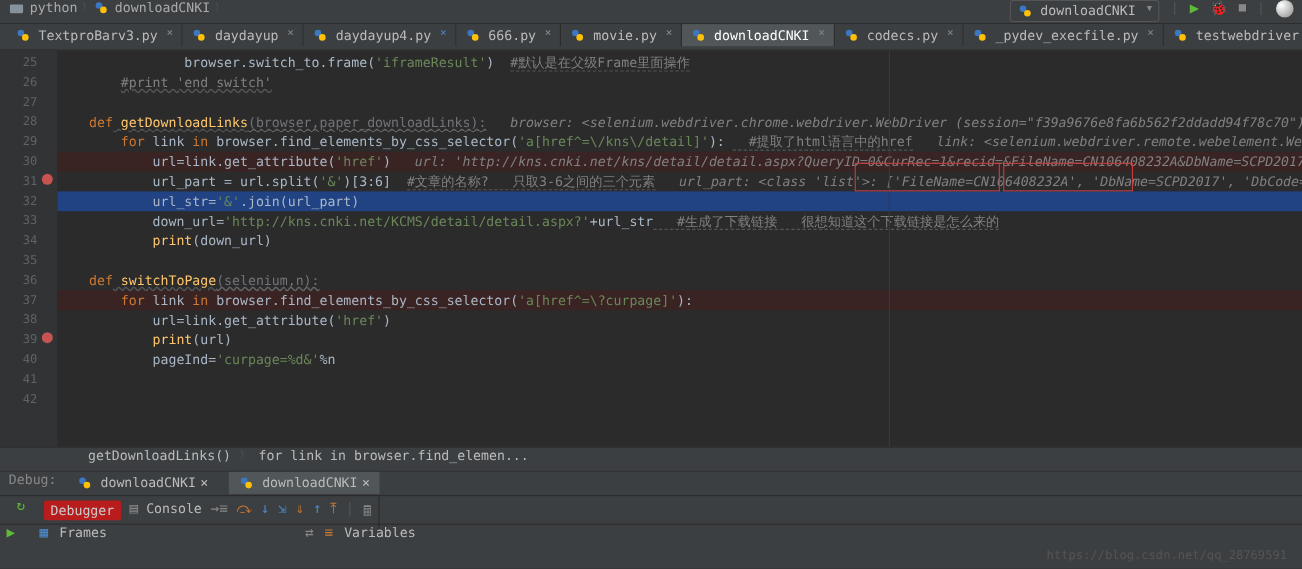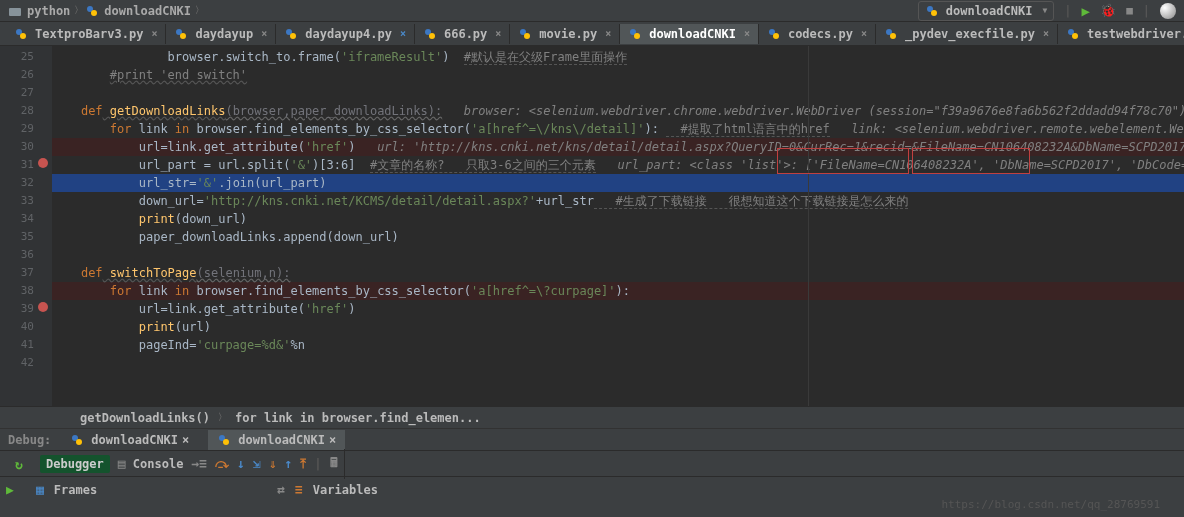--- a/index.html
+++ b/index.html
@@ -1,17 +1,17 @@
 <!DOCTYPE html>
 <html><head>
 <meta charset="utf-8">
 <style>
 * { margin:0; padding:0; box-sizing:border-box; font-family:'Segoe UI',Consolas,monospace; font-size:12px; }
 body { width:1184px; height:517px; background:#3c3f41; color:#bbb; overflow:hidden; position:relative; }
-.row { display:flex; align-items:center;font-weight:bold; }
+.row { display:flex; align-items:flex-start; }
 .topbar { height:22px; background:#3c3f41; padding:0 8px; justify-content:space-between; border-bottom:1px solid #2b2b2b; }
 .crumb { color:#aaa; }
 .crumb span { margin:0 2px; }
 .chev { color:#666; margin:0 4px; font-size:9px;}
 .right-tools { gap:10px; }
 .run-combo { border:1px solid #555; padding:2px 6px; border-radius:3px; background:#3c3f41; gap:4px;}
 .tri-down { font-size:8px; color:#888; margin-left:6px;}
 .play { color:#5fba3a; font-size:14px;}
 .bug { color:#5fba3a; font-size:13px;}
 .stop { color:#888; font-size:11px;}
@@ -45,26 +45,26 @@
 .bread-fn { height:22px; background:#3c3f41; border-top:1px solid #2b2b2b; padding-left:80px; color:#bbb;}
 .bread-fn .sep { color:#666; margin:0 8px; font-size:9px;}
 
 .debug-bar { height:22px; background:#3c3f41; border-top:1px solid #323232; padding:0 8px; gap:10px;}
 .debug-bar .lbl { color:#888;}
 .dtab { padding:2px 8px; gap:4px; border:1px solid transparent;}
 .dtab.active { background:#515658;}
 
 .tool-row { height:26px; background:#3c3f41; border-top:1px solid #2b2b2b; padding-left:4px;}
 .toolbtns { padding:4px 6px; gap:8px; border-right:1px solid #2b2b2b;}
-.tbtn { background:#14532d; padding:2px 6px; border-radius:2px; color:#ccc;}
+.tbtn { background:#b91c1c; padding:2px 6px; border-radius:2px; color:#ccc;}
 .ticon { color:#888; font-size:13px;}
 .ticon.blue{color:#4a88c7;}
 .ticon.orange{color:#cc7832;}
 .frames { height:26px; background:#3c3f41; border-top:1px solid #2b2b2b; padding-left:36px; gap:10px;}
-.watermark{ position:absolute; right:24px; bottom:6px; color:#555; font-size:11px;}
+.watermark{ position:absolute; right:14px; bottom:6px; color:#555; font-size:11px;}
 svg.pyi { width:14px; height:14px; margin-right:3px;}
 </style>
 </head>
 <body>
 
 <div class="row topbar">
   <div class="row crumb">
     <svg class="pyi">
         <rect x="1" y="4" width="12" height="8" fill="#87939a" rx="1"></rect>
       </svg>
@@ -199,21 +199,20 @@
     <div class="cl">        <span>        browser.switch_to.frame(</span><span class="str">'iframeResult'</span><span>)  </span><span class="cmt dash">#默认是在父级Frame里面操作</span></div>
     <div class="cl">        <span class="cmt ul">#print 'end switch'</span></div>
     <div class="cl"></div>
     <div class="cl">    <span class="kw">def</span><span class="fn ul"> getDownloadLinks</span><span class="par">(browser,paper_downloadLinks):</span><span class="cmt-it">   browser: &lt;selenium.webdriver.chrome.webdriver.WebDriver (session="f39a9676e8fa6b562f2ddadd94f78c70")&gt;  paper_downloadLinks: &lt;class </span></div>
     <div class="cl">        <span class="kw">for</span><span> link </span><span class="kw">in</span><span> browser.find_elements_by_css_selector(</span><span class="str">'a[href^=\/kns\/detail]'</span><span>): </span><span class="cmt dash">  #提取了html语言中的href</span><span class="cmt-it">   link: &lt;selenium.webdriver.remote.webelement.WebElement (session="f39a9676e8</span></div>
     <div class="cl bp-line">            <span>url=link.get_attribute(</span><span class="str">'href'</span><span>)</span><span class="cmt-it">   url: 'http://kns.cnki.net/kns/detail/detail.aspx?QueryID=0&amp;CurRec=1&amp;recid=&amp;FileName=CN106408232A&amp;DbName=SCPD2017&amp;DbCode=SCPD&amp;yx=&amp;pr=&amp;URLID='</span></div>
     <div class="cl">            <span>url_part = url.split(</span><span class="str">'&amp;'</span><span>)[3:6]  </span><span class="cmt dash">#文章的名称?   只取3-6之间的三个元素</span><span class="cmt-it">   url_part: &lt;class 'list'&gt;: ['FileName=CN106408232A', 'DbName=SCPD2017', 'DbCode=SCPD']</span></div>
     <div class="cl sel">            <span>url_str=</span><span class="str">'&amp;'</span><span>.join(url_part)</span></div>
     <div class="cl">            <span>down_url=</span><span class="str">'http://kns.cnki.net/KCMS/detail/detail.aspx?'</span><span>+url_str</span><span class="cmt dash">   #生成了下载链接   很想知道这个下载链接是怎么来的</span></div>
     <div class="cl">            <span class="fn">print</span><span>(down_url)</span></div>
-    <div class="cl">            <span>paper_downloadLinks.append(down_url)</span></div>
     <div class="cl"></div>
     <div class="cl">    <span class="kw">def</span><span class="fn ul"> switchToPage</span><span class="par">(selenium,n):</span></div>
     <div class="cl bp-line">        <span class="kw">for</span><span> link </span><span class="kw">in</span><span> browser.find_elements_by_css_selector(</span><span class="str">'a[href^=\?curpage]'</span><span>):</span></div>
     <div class="cl">            <span>url=link.get_attribute(</span><span class="str">'href'</span><span>)</span></div>
     <div class="cl">            <span class="fn">print</span><span>(url)</span></div>
     <div class="cl">            <span>pageInd=</span><span class="str">'curpage=%d&amp;'</span><span>%n</span></div>
   </div>
 </div>
 
 <div class="row bread-fn">

